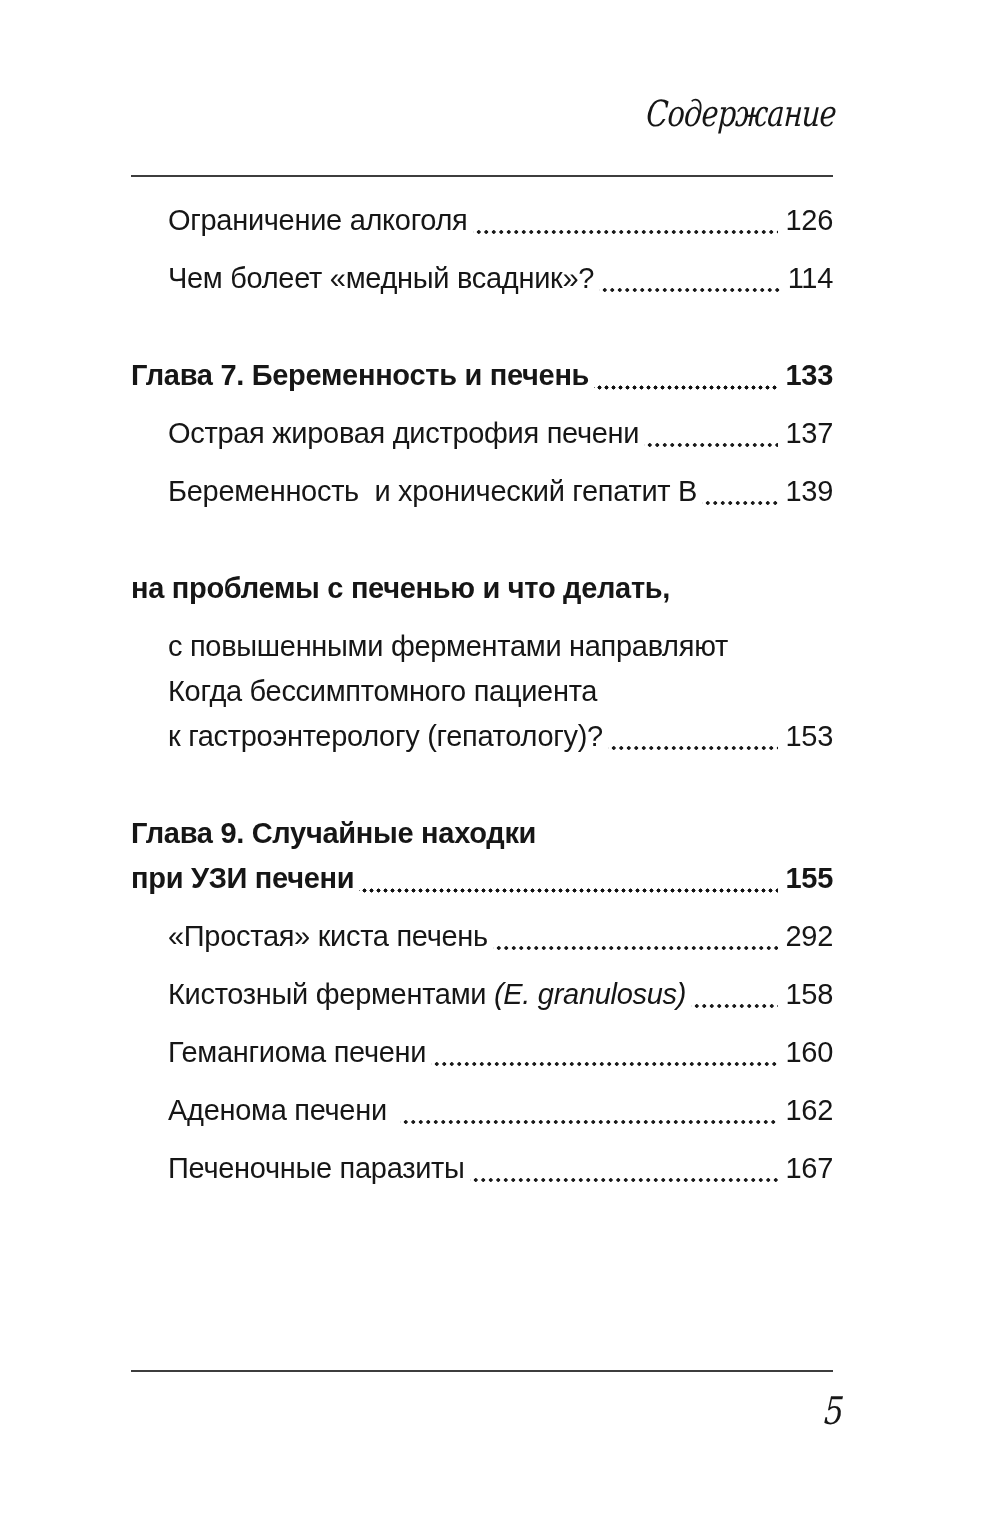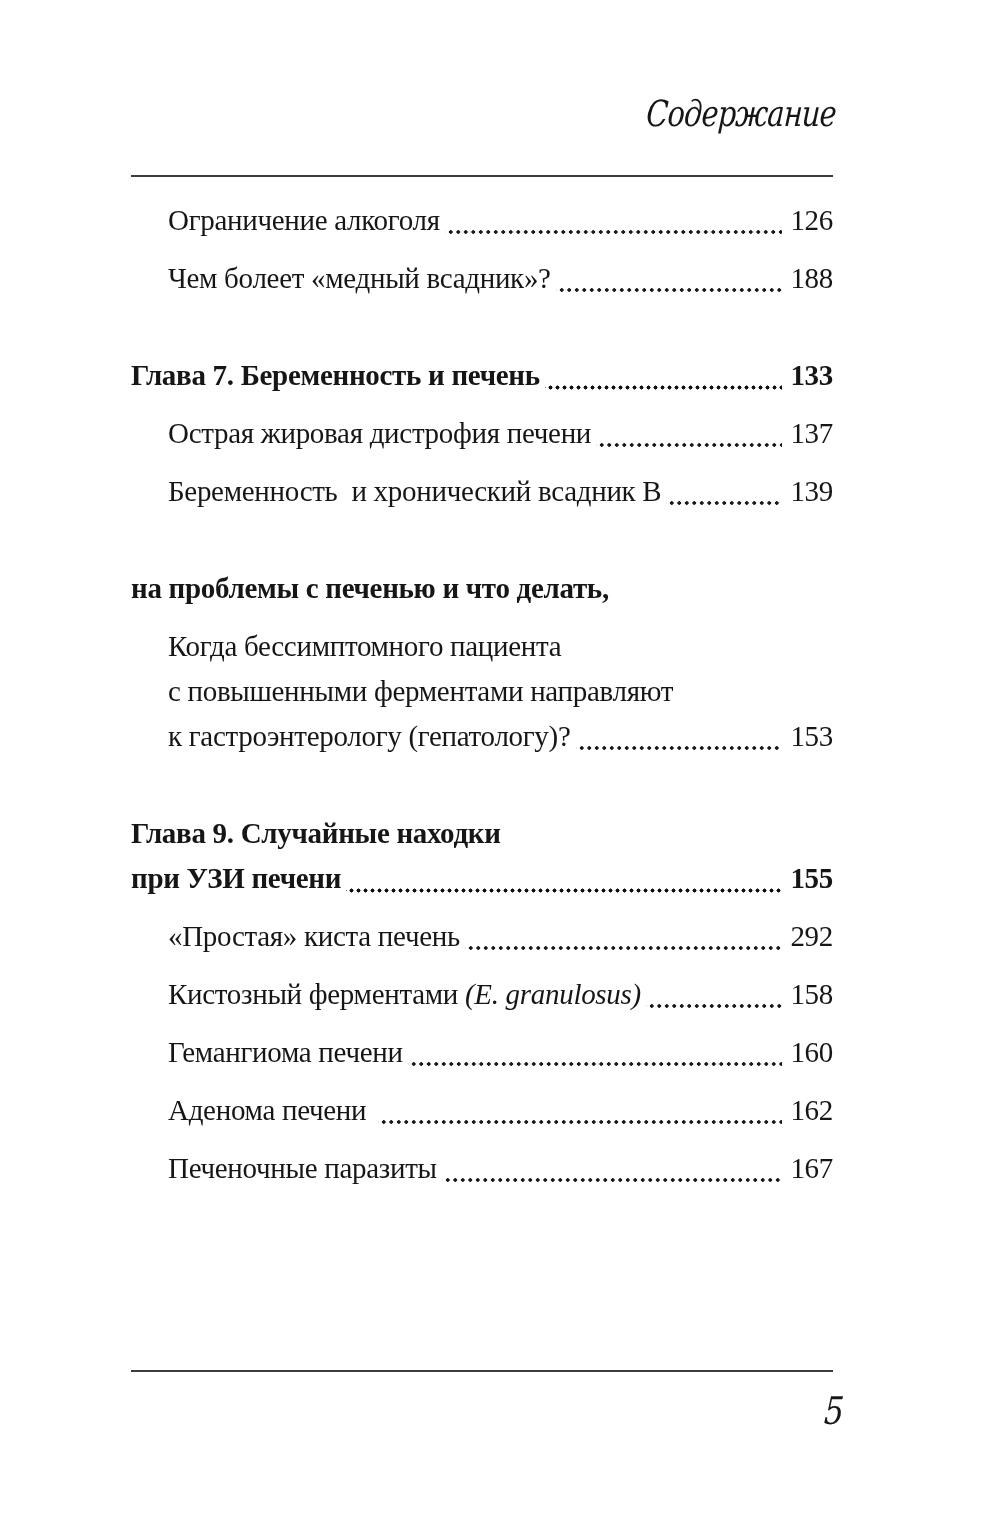--- a/index.html
+++ b/index.html
@@ -56,21 +56,20 @@
     font-size: 29px;
     letter-spacing: -0.3px;
   }
   .entry.gap { margin-top: 52px; }
   .entry.chapter { font-weight: bold; }
   .entry.sub { padding-left: 37px; }
   .entry .line,
   .entry .row {
     line-height: 45px;
     white-space: pre;
-    font-family: Liberation Serif, serif;
   }
   .entry .row {
     display: flex;
     align-items: stretch;
   }
   .entry .title { white-space: pre; }
   .entry .it { font-style: italic; text-align: center; }
   .entry .dots {
     flex: 1 1 auto;
     min-width: 18px;
@@ -108,37 +107,37 @@
 <div class="page">
   <div class="header-title">Содержание</div>
 
   <div class="rule rule-top"></div>
 
   <div class="toc" id="toc">
       <div class="entry sub">
         <div class="row"><span class="title"><span>Ограничение алкоголя</span></span><span class="dots"></span><span class="pg">126</span></div>
       </div>
       <div class="entry sub">
-        <div class="row"><span class="title"><span>Чем болеет «медный всадник»?</span></span><span class="dots"></span><span class="pg">188</span></div>
+        <div class="row"><span class="title"><span>Чем болеет «медный всадник»?</span></span><span class="dots"></span><span class="pg">114</span></div>
       </div>
       <div class="entry chapter gap">
         <div class="row"><span class="title"><span>Глава 7. Беременность и печень</span></span><span class="dots"></span><span class="pg">133</span></div>
       </div>
       <div class="entry sub">
         <div class="row"><span class="title"><span>Острая жировая дистрофия печени</span></span><span class="dots"></span><span class="pg">137</span></div>
       </div>
       <div class="entry sub">
-        <div class="row"><span class="title"><span>Беременность  и хронический всадник В</span></span><span class="dots"></span><span class="pg">139</span></div>
+        <div class="row"><span class="title"><span>Беременность  и хронический гепатит В</span></span><span class="dots"></span><span class="pg">139</span></div>
       </div>
       <div class="entry chapter gap">
         <div class="line">на проблемы с печенью и что делать,</div>
       </div>
       <div class="entry sub">
+        <div class="line">с повышенными ферментами направляют</div>
         <div class="line">Когда бессимптомного пациента</div>
-        <div class="line">с повышенными ферментами направляют</div>
         <div class="row"><span class="title"><span>к гастроэнтерологу (гепатологу)?</span></span><span class="dots"></span><span class="pg">153</span></div>
       </div>
       <div class="entry chapter gap">
         <div class="line">Глава 9. Случайные находки</div>
         <div class="row"><span class="title"><span>при УЗИ печени</span></span><span class="dots"></span><span class="pg">155</span></div>
       </div>
       <div class="entry sub">
         <div class="row"><span class="title"><span>«Простая» киста печень</span></span><span class="dots"></span><span class="pg">292</span></div>
       </div>
       <div class="entry sub">

